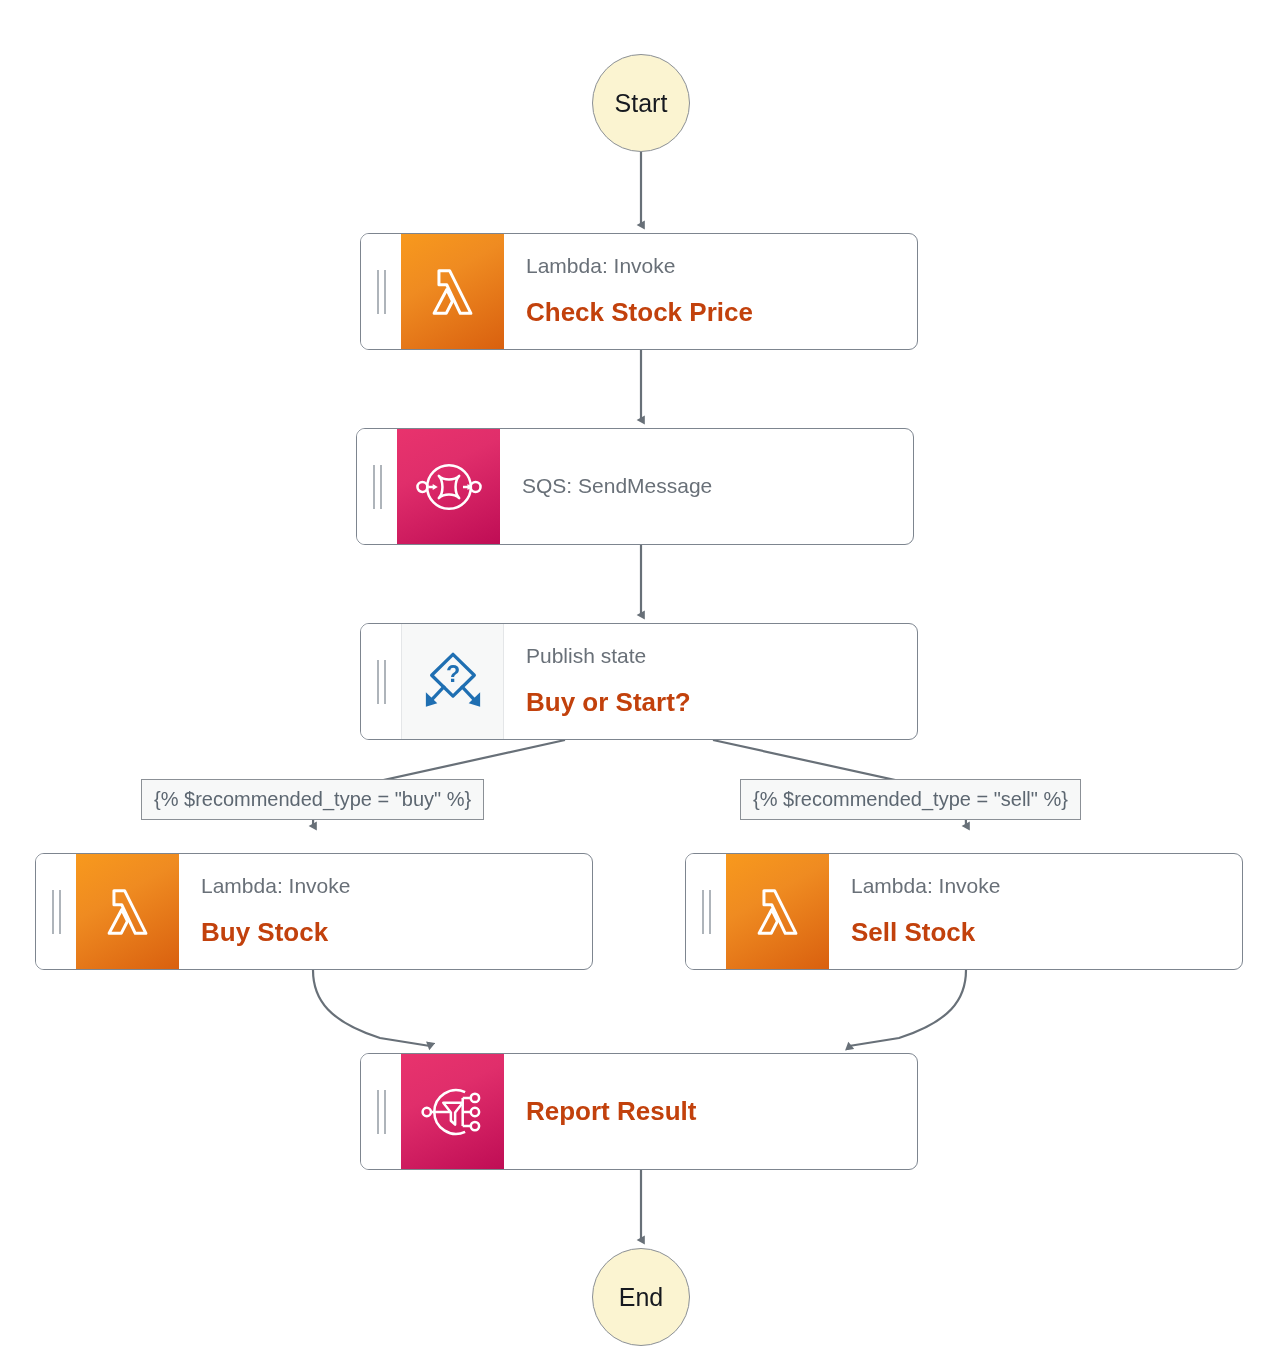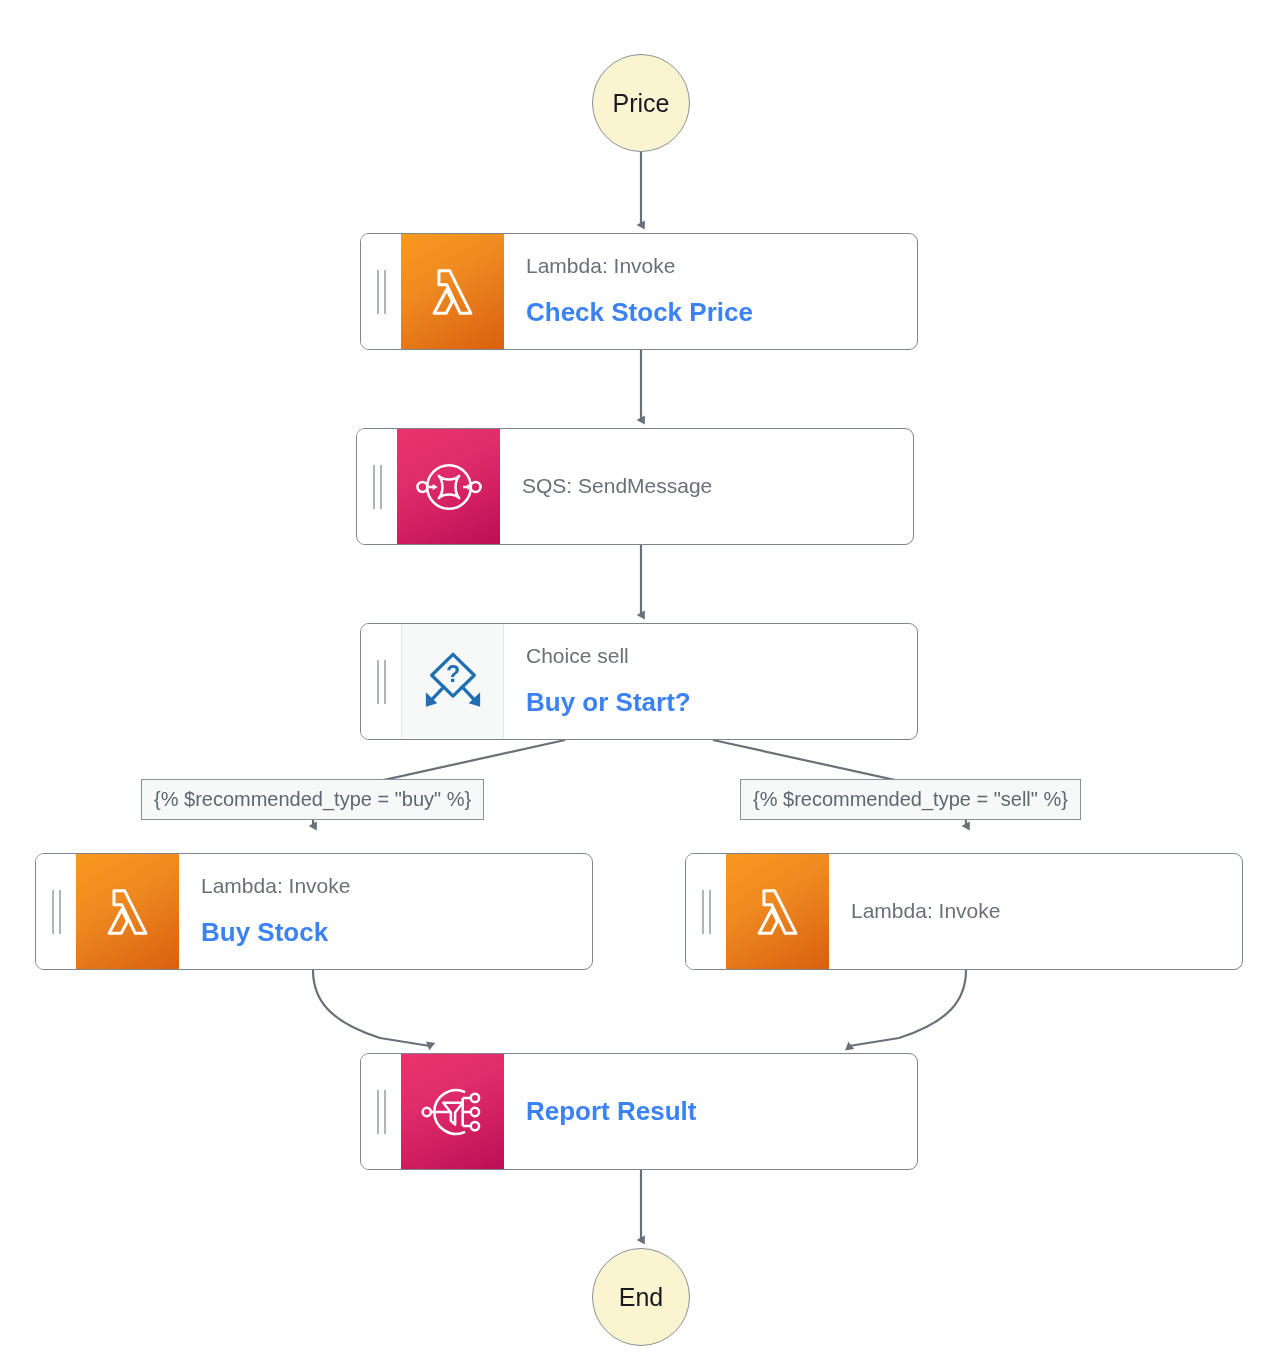--- a/index.html
+++ b/index.html
@@ -101,21 +101,21 @@
     min-width: 0;
   }
   .state-sub {
     font-size: 21px;
     color: #697078;
     line-height: 1.28;
     white-space: nowrap;
   }
   .state-title {
     font-size: 26px;
-    color: #3b82f6;
+    color: #c2410c;
     font-weight: 700;
     line-height: 1.28;
     white-space: nowrap;
   }
 
   
   #node-check   { left: 360px; top: 233px;  width: 558px; }
   #node-approve { left: 356px; top: 428px;  width: 558px; }
   #node-choice  { left: 360px; top: 623px;  width: 558px; }
   #node-buy     { left: 35px;  top: 853px;  width: 558px; }
@@ -162,21 +162,21 @@
 
       <path d="M313,970 C313,1000 330,1022 380,1038 L430,1046" marker-end="url(#arrow)"></path>
 
       <path d="M966,970 C966,1000 949,1022 899,1038 L849,1046" marker-end="url(#arrow)"></path>
 
       <path d="M641,1170 L641,1240" marker-end="url(#arrow)"></path>
     </g>
   </svg>
 
   <div class="terminal" id="node-start">
-    <span>Price</span>
+    <span>Start</span>
   </div>
 
   <div class="terminal" id="node-end">
     <span>End</span>
   </div>
 
   <div class="state-card" id="node-check">
     <div class="grip">
         <i></i>
         <i></i>
@@ -233,21 +233,21 @@
           <path d="M41.5,37 L58,54.5"></path>
         </g>
         <g fill="#1f6fb2">
           <path d="M5.0,58.5 L5.0,43.5 L11.2,49.4 L16.8,55.0 Z"></path>
           <path d="M61.0,58.5 L61.0,43.5 L54.8,49.4 L49.2,55.0 Z"></path>
         </g>
         <text x="33" y="33" text-anchor="middle" font-family="Liberation Sans, sans-serif" font-size="24" font-weight="700" fill="#1f6fb2">?</text>
       </svg>
     </div>
     <div class="labels">
-      <div class="state-sub">Choice sell</div>
+      <div class="state-sub">Publish state</div>
       <div class="state-title">Buy or Start?</div>
     </div>
   </div>
 
   <div class="edge-label" id="label-buy">{% $recommended_type = "buy" %}</div>
   <div class="edge-label" id="label-sell">{% $recommended_type = "sell" %}</div>
 
   <div class="state-card" id="node-buy">
     <div class="grip">
         <i></i>
@@ -275,20 +275,21 @@
     <div class="icon-cell icon-lambda">
       <svg width="62" height="62" viewBox="0 0 64 64">
         <g fill="none" stroke="#ffffff" stroke-width="3.1" stroke-linejoin="round">
           <path d="M17.5,10 L28.5,10 L50.5,54 L39.5,54 L25.5,24.5 L17.5,24.5 Z"></path>
           <path d="M25.6,29.5 L31.4,41.5 L25.0,54 L12.5,54 Z"></path>
         </g>
       </svg>
     </div>
     <div class="labels">
       <div class="state-sub">Lambda: Invoke</div>
+      <div class="state-title">Sell Stock</div>
     </div>
   </div>
 
   <div class="state-card" id="node-report">
     <div class="grip">
         <i></i>
         <i></i>
       </div>
     <div class="icon-cell icon-topic">
       <svg width="66" height="66" viewBox="0 0 68 68">

